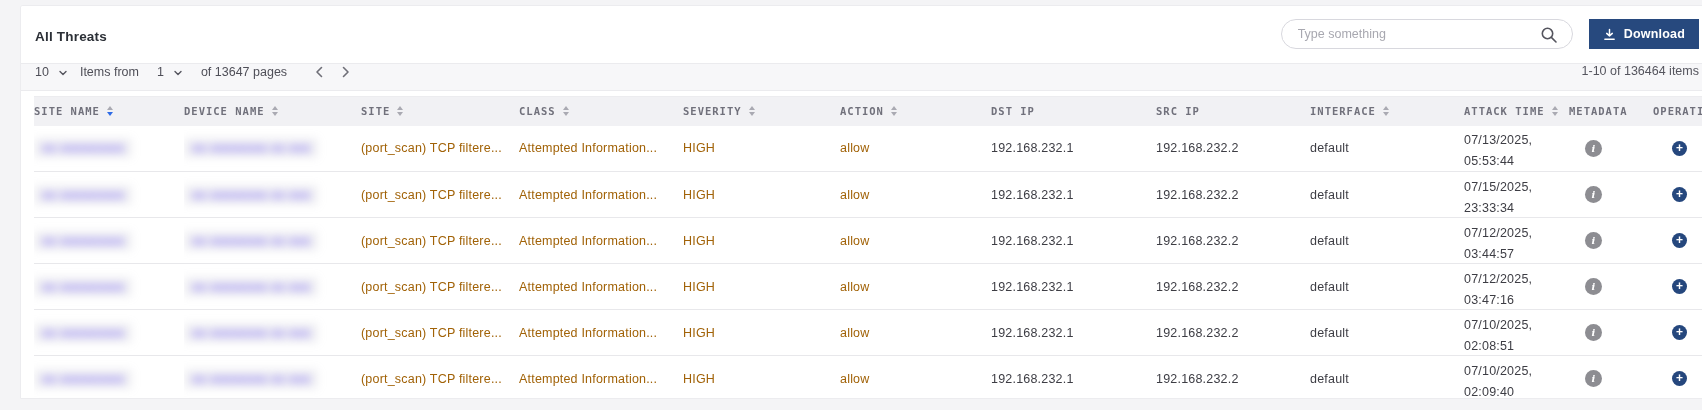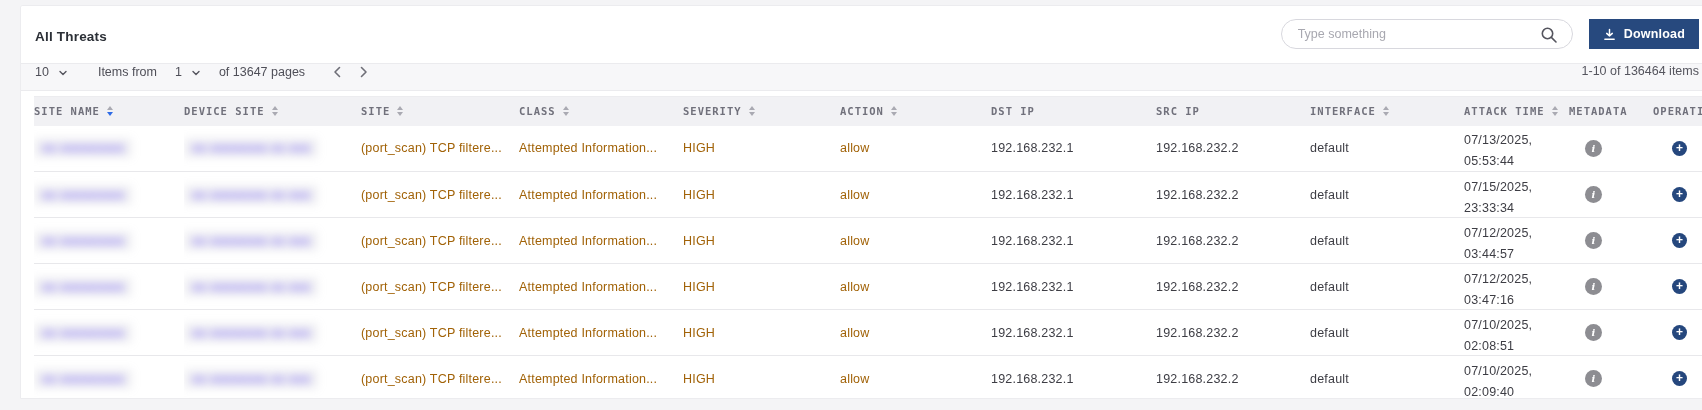--- a/index.html
+++ b/index.html
@@ -46,21 +46,21 @@
   
   .pagebar {
     height:28px; background:#f7f7f9;
     border-top:1px solid #ebebee; border-bottom:1px solid #ebebee;
     display:flex; align-items:flex-start; font-size:12.5px; color:#4f4f58;
     padding:0 14px;
   }
   .pg-left { display:flex; align-items:center; }
   .pg-select { display:flex; align-items:center; gap:9px; cursor:pointer; }
   .pg-chevron { width:10px; height:10px; margin-top:2px; }
-  .pg-label-from { margin-left:30px; }
+  .pg-label-from { margin-left:12px; }
   .pg-page-select { margin-left:18px; }
   .pg-label-pages { margin-left:18px; }
   .pg-arrows { display:flex; align-items:center; gap:10px; margin-left:24px; }
   .pg-arrow { width:16px; height:16px; display:flex; align-items:center; justify-content:center; cursor:pointer; }
   .pg-right { margin-left:auto; color:#55555e; }
   .gap-strip { height:5px; background:#fff; }
   
   table { border-collapse:collapse; table-layout:fixed; width:1676px; margin-left:13px; }
   thead th {
     height:29px; background:#f1f1f4;
@@ -182,21 +182,21 @@
             <div class="th-inner">
               <span>SITE NAME</span>
               <span class="sort">
                 <span class="up"></span>
                 <span class="down active"></span>
               </span>
             </div>
           </th>
           <th>
             <div class="th-inner">
-              <span>DEVICE SITE</span>
+              <span>DEVICE NAME</span>
               <span class="sort">
                 <span class="up"></span>
                 <span class="down"></span>
               </span>
             </div>
           </th>
           <th>
             <div class="th-inner">
               <span>SITE</span>
               <span class="sort">

